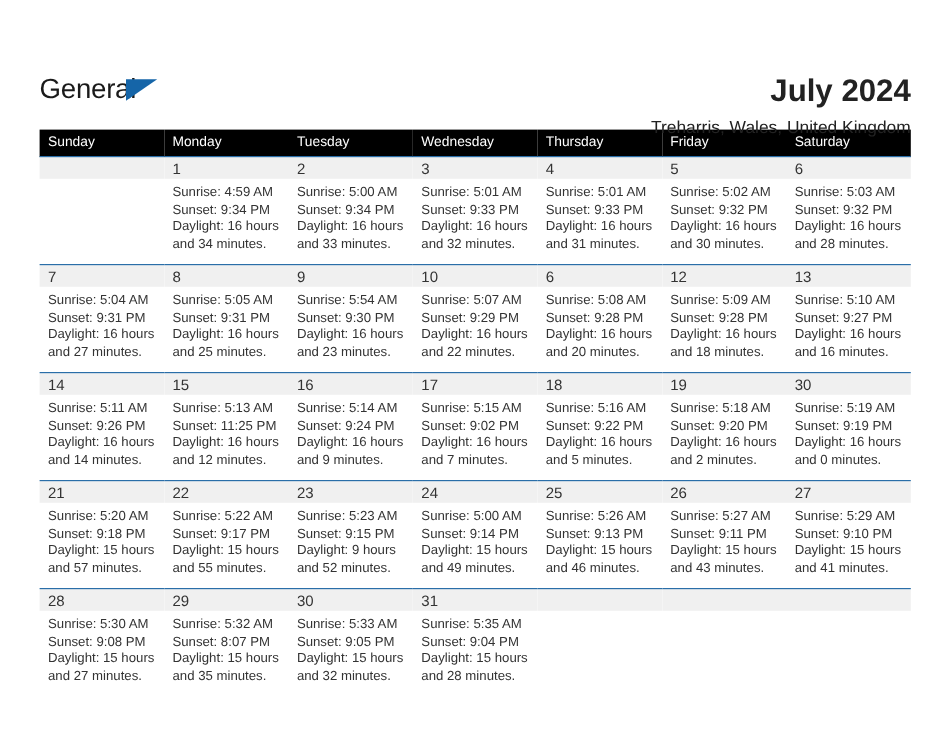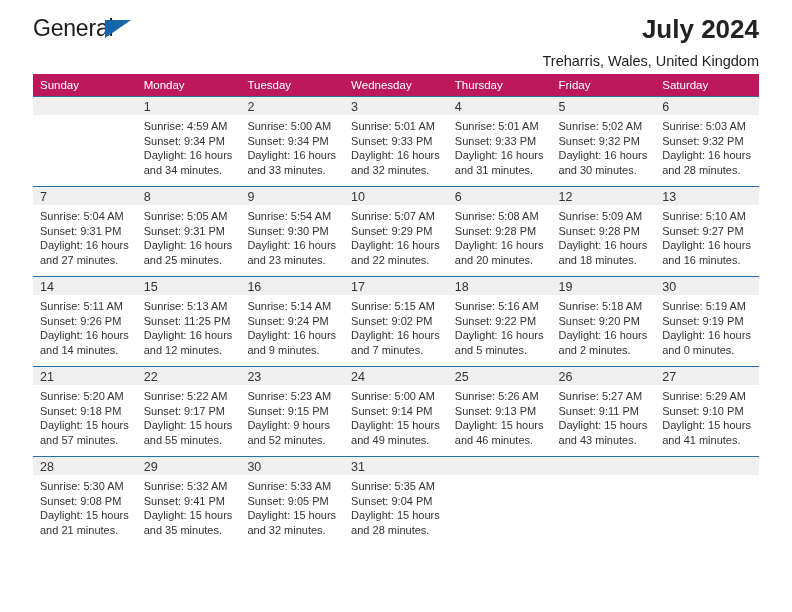--- a/index.html
+++ b/index.html
@@ -20,23 +20,24 @@
     height: 612px;
     box-sizing: border-box;
     padding: 0 33px;
   }
 
   
   .header {
     display: flex;
     align-items: flex-start;
     justify-content: space-between;
-    padding-top: 14px;
+    padding-top: 26px;
     height: 70px;
     box-sizing: border-box;
+    margin-top: 34px;
   }
   .logo {
     position: relative;
     width: 160px;
     padding-top: 2px;
   }
   .logo-row1 {
     position: relative;
     font-size: 23px;
     line-height: 25px;
@@ -79,21 +80,21 @@
   }
 
   
   .calendar {
     width: 726px;
     border-collapse: collapse;
     table-layout: fixed;
     margin-top: 4px;
   }
   .calendar th {
-    background: #be185d;
+    background: #000000;
     color: #ffffff;
     font-size: 11.5px;
     font-weight: normal;
     text-align: left;
     padding: 5px 0 5px 7px;
     height: 19px;
     box-sizing: border-box;
   }
   .calendar td {
     vertical-align: top;
@@ -393,28 +394,28 @@
               <div class="daylight">Daylight: 15 hours and 41 minutes.</div>
             </div>
           </td>
         </tr>
         <tr class="week-row">
           <td>
             <div class="daynum">28</div>
             <div class="cell-body">
               <div>Sunrise: 5:30 AM</div>
               <div>Sunset: 9:08 PM</div>
-              <div class="daylight">Daylight: 15 hours and 21 minutes.</div>
+              <div class="daylight">Daylight: 15 hours and 27 minutes.</div>
             </div>
           </td>
           <td>
             <div class="daynum">29</div>
             <div class="cell-body">
               <div>Sunrise: 5:32 AM</div>
-              <div>Sunset: 9:41 PM</div>
+              <div>Sunset: 8:07 PM</div>
               <div class="daylight">Daylight: 15 hours and 35 minutes.</div>
             </div>
           </td>
           <td>
             <div class="daynum">30</div>
             <div class="cell-body">
               <div>Sunrise: 5:33 AM</div>
               <div>Sunset: 9:05 PM</div>
               <div class="daylight">Daylight: 15 hours and 32 minutes.</div>
             </div>

